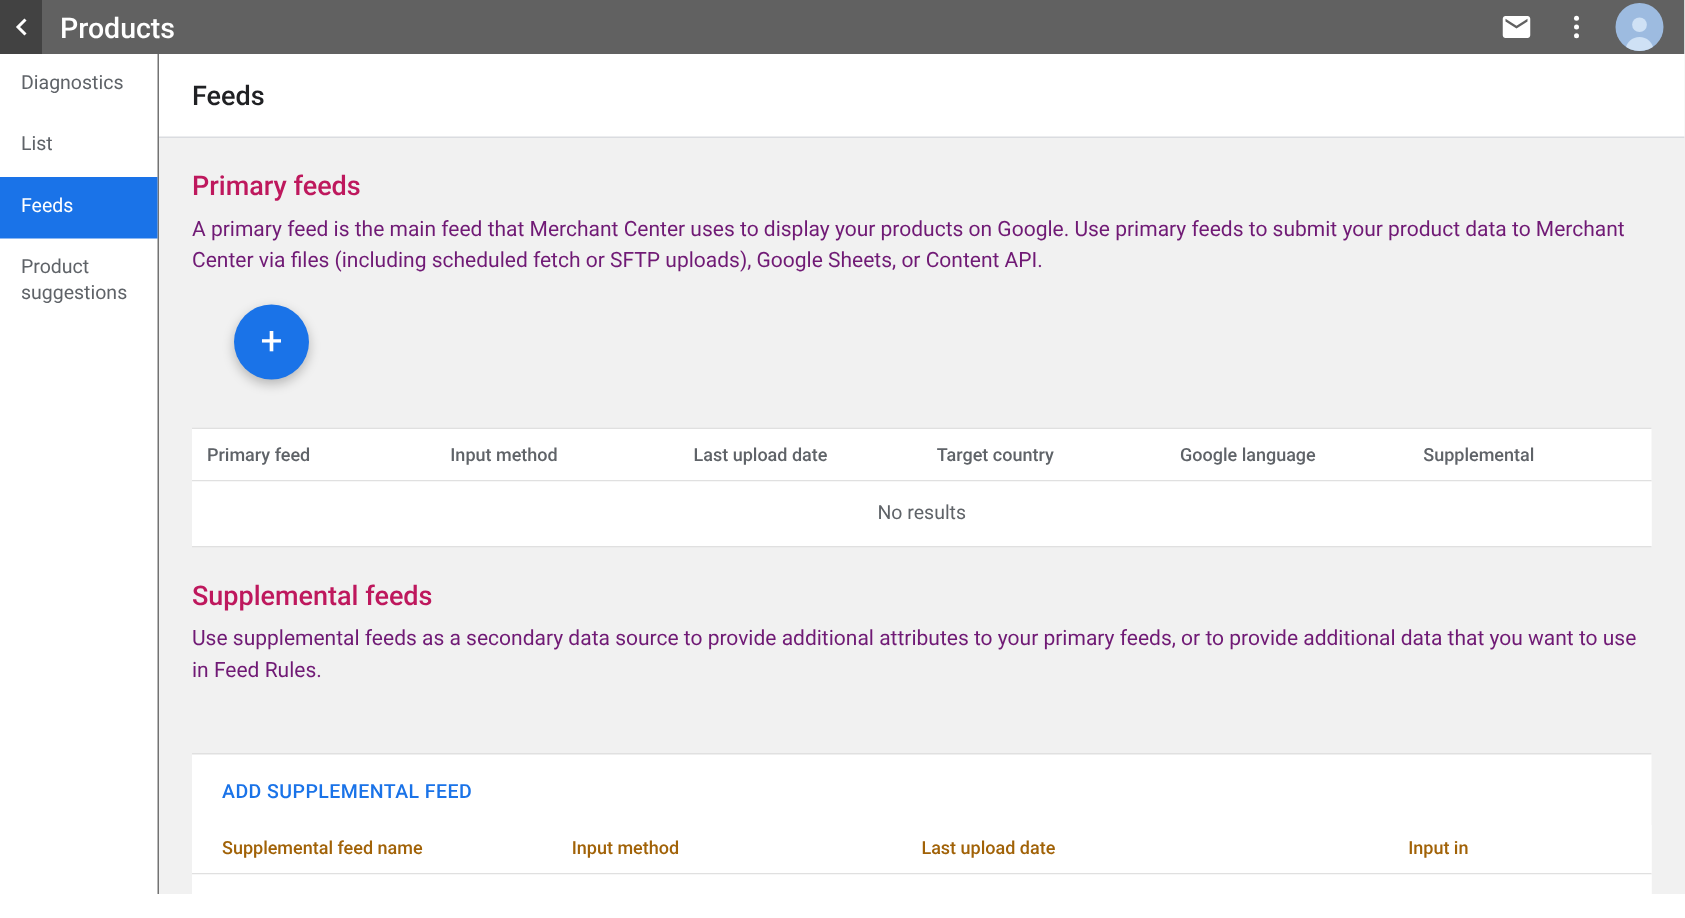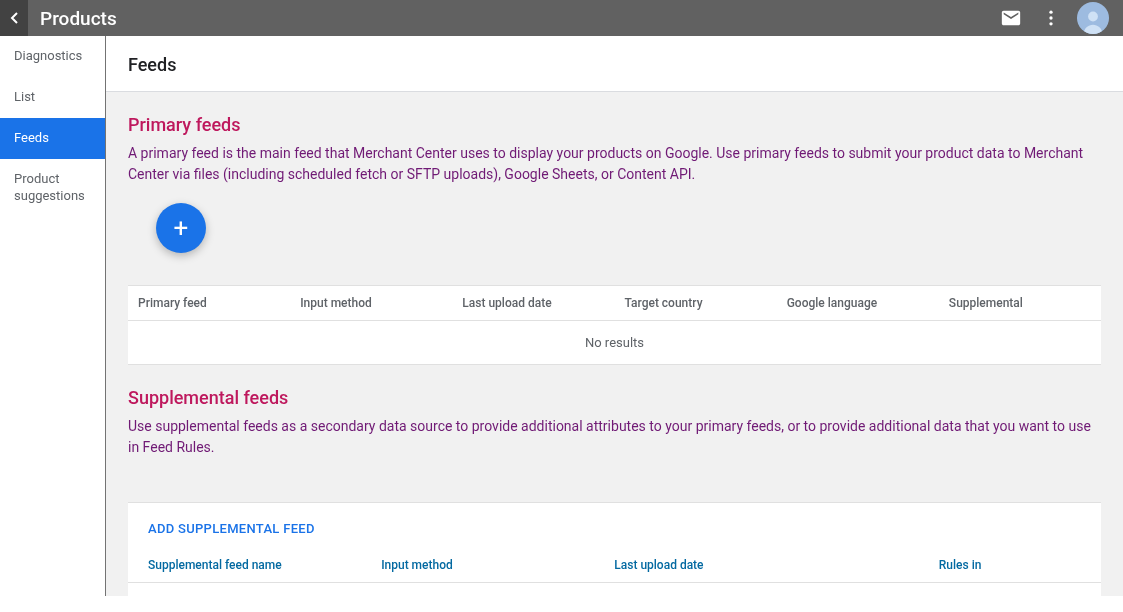--- a/index.html
+++ b/index.html
@@ -156,21 +156,21 @@
     letter-spacing: 0.3px;
     padding: 18px 20px 14px;
     cursor: pointer;
     display: inline-block;
   }
   .thead2 {
     display: flex;
     padding: 8px 0 10px;
     font-size: 12px;
     font-weight: 500;
-    color: #0369a1;
+    color: #a16207;
     background: #fff;
     border-bottom: 1px solid #e0e0e0;
   }
   .thead2 .col:first-child { padding-left: 20px; }
 </style>
 </head>
 <body>
 
 <div class="topbar">
   <div class="back">
@@ -236,20 +236,20 @@
     <div class="section">
       <h2>Supplemental feeds</h2>
       <p class="desc">Use supplemental feeds as a secondary data source to provide additional attributes to your primary feeds, or to provide additional data that you want to use in Feed Rules.</p>
 
       <div class="supp-action">
         <div class="supp-link">ADD SUPPLEMENTAL FEED</div>
         <div class="thead2">
           <div class="col" style="flex:1.4">Supplemental feed name</div>
           <div class="col" style="flex:1.4">Input method</div>
           <div class="col" style="flex:2">Last upload date</div>
-          <div class="col" style="flex:1">Rules in</div>
+          <div class="col" style="flex:1">Input in</div>
         </div>
         <div class="empty">No results</div>
       </div>
     </div>
 
   </div>
 </div>
 
 </body></html>

